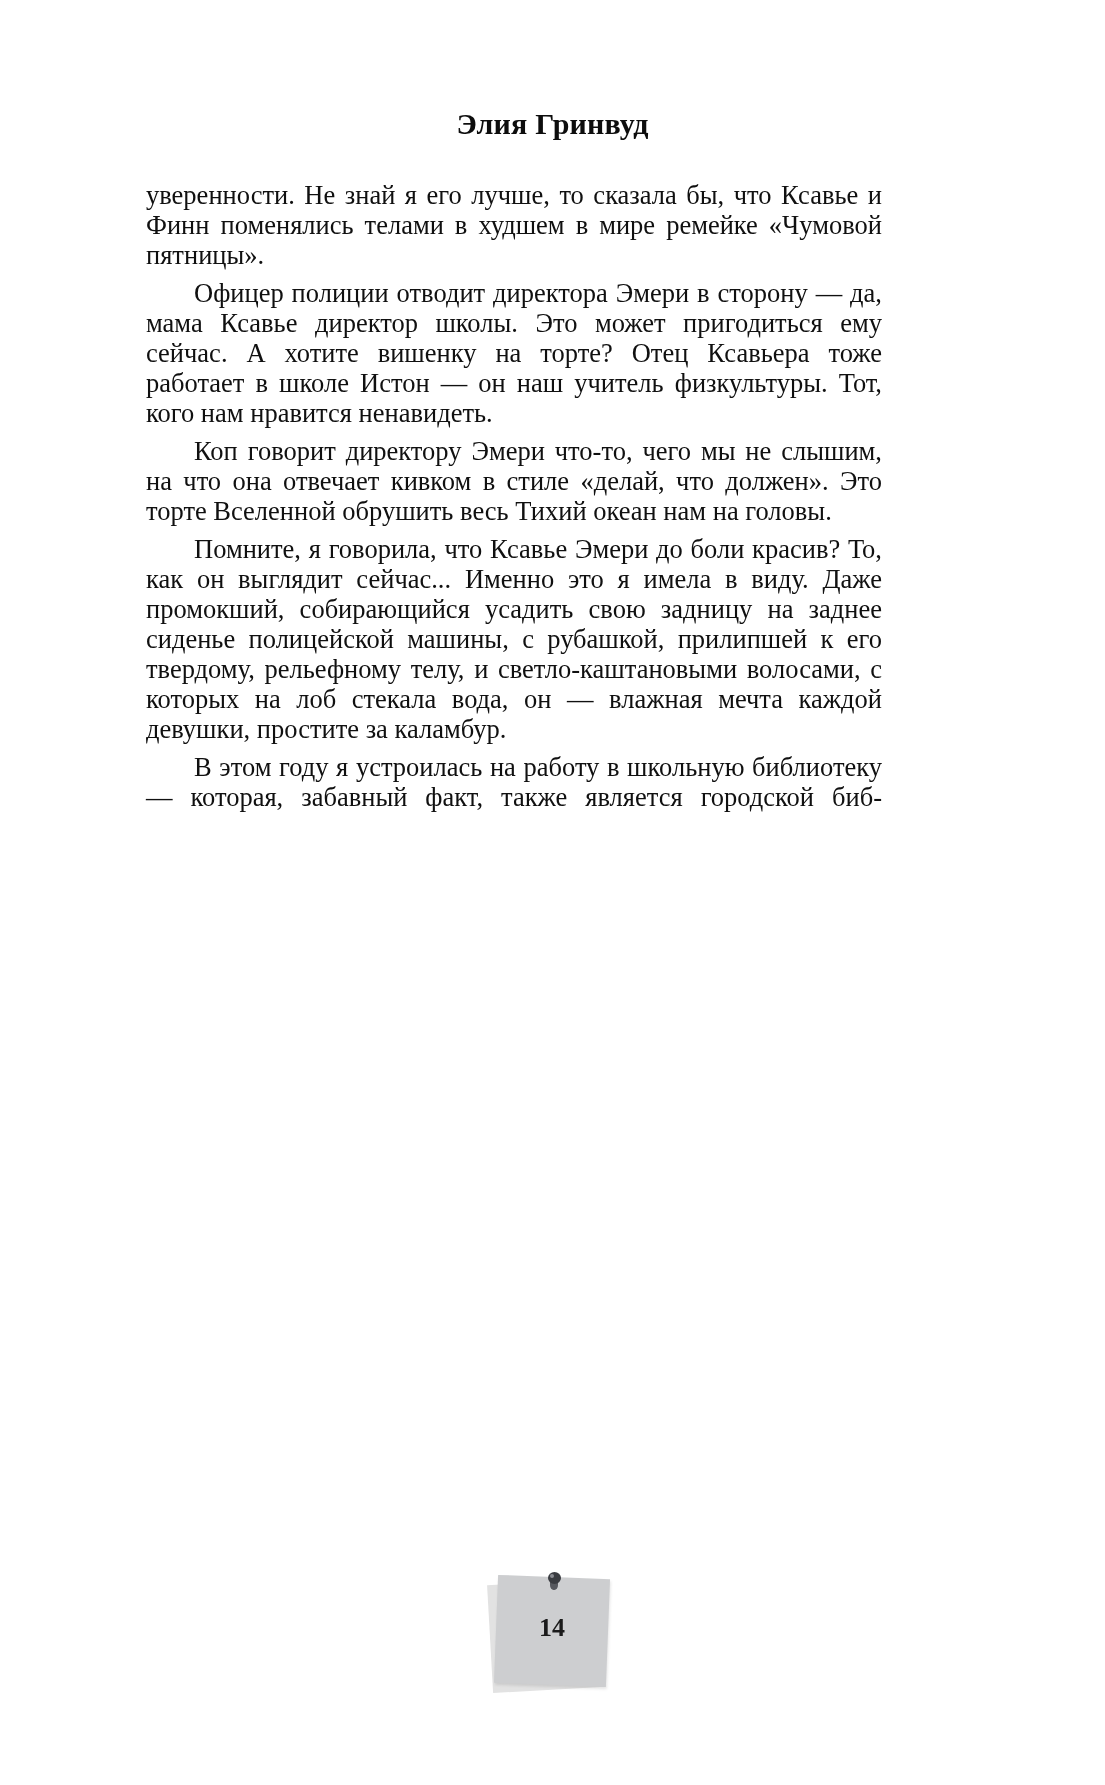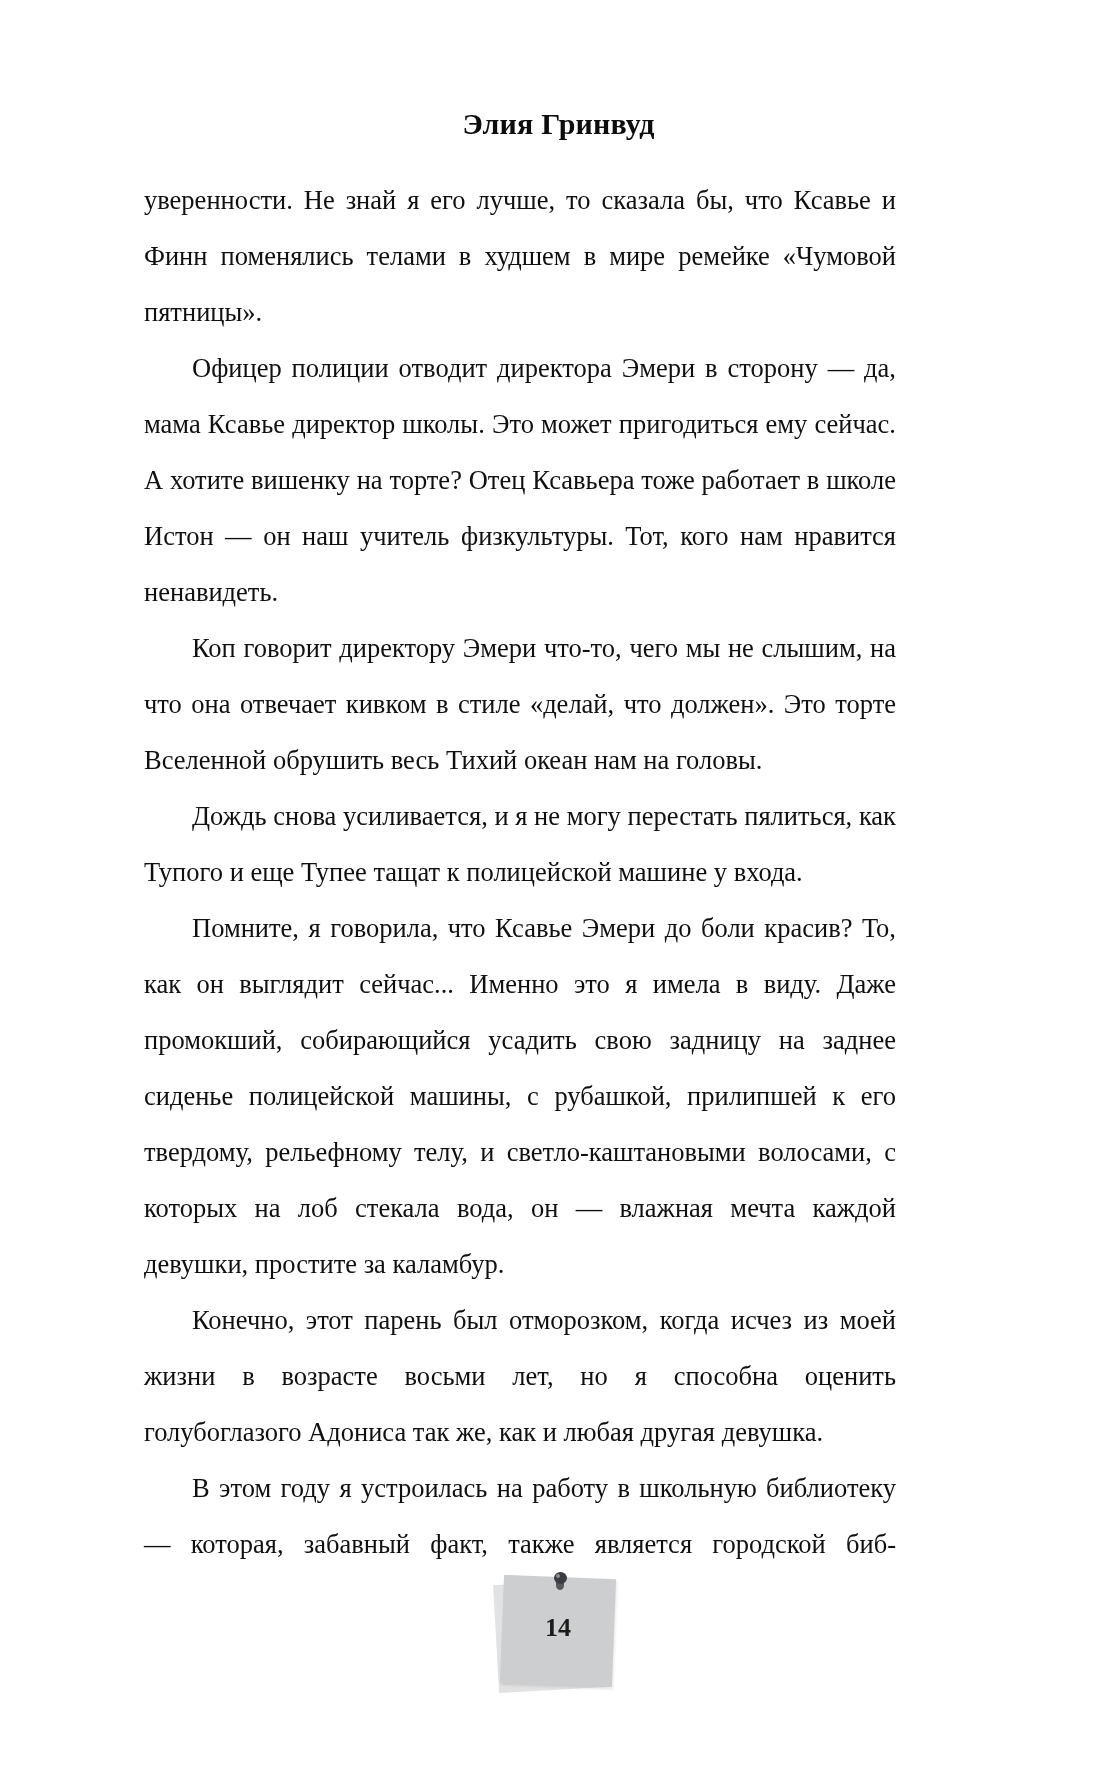--- a/index.html
+++ b/index.html
@@ -11,21 +11,21 @@
     width: 1105px;
     height: 1785px;
     position: relative;
     font-family: "Liberation Serif", "DejaVu Serif", serif;
     color: #111111;
     overflow: hidden;
   }
 
   .page {
     position: absolute;
-    left: 6px; top: 0;
+    left: 0; top: 0;
     width: 1024px;
     height: 1785px;
     background: #ffffff;
   }
 
   .running-head {
     position: absolute;
     left: 0;
     top: 107px;
     width: 1105px;
@@ -37,23 +37,23 @@
   }
 
   .text-block {
     position: absolute;
     left: 138px;
     top: 172px;
     width: 752px;
   }
 
   .para {
-    margin: 0;
+    margin: 8px;
     font-size: 26.5px;
-    line-height: 56px;
+    line-height: 30px;
     text-align: justify;
     text-justify: inter-word;
     text-indent: 48px;
     color: #101010;
     hyphens: manual;
     word-spacing: 0px;
   }
   .para.first {
     text-indent: 0;
   }
@@ -147,23 +147,21 @@
 <body>
 
 <div class="page">
 
   <div class="running-head">Элия Гринвуд</div>
 
   <div class="text-block">
     <p class="para first">уверенности. Не знай я его лучше, то сказала бы, что Ксавье и Финн поменялись телами в худшем в мире ремейке «Чумовой пятницы».</p>
     <p class="para">Офицер полиции отводит директора Эмери в сторону — да, мама Ксавье директор школы. Это может пригодиться ему сейчас. А хотите вишенку на торте? Отец Ксавьера тоже работает в школе Истон — он наш учитель физкультуры. Тот, кого нам нравится ненавидеть.</p>
     <p class="para">Коп говорит директору Эмери что-то, чего мы не слышим, на что она отвечает кивком в стиле «делай, что должен». Это торте Вселенной обрушить весь Тихий океан нам на головы.</p>
-    <p class="para">Дождь снова усиливается, и я не могу перестать пялиться, как Тупого и еще Тупее тащат к полицейской машине у входа.</p>
     <p class="para">Помните, я говорила, что Ксавье Эмери до боли красив? То, как он выглядит сейчас... Именно это я имела в виду. Даже промокший, собирающийся усадить свою задницу на заднее сиденье полицейской машины, с рубашкой, прилипшей к его твердому, рельефному телу, и светло-каштановыми волосами, с которых на лоб стекала вода, он — влажная мечта каждой девушки, простите за каламбур.</p>
-    <p class="para">Конечно, этот парень был отморозком, когда исчез из моей жизни в возрасте восьми лет, но я способна оценить голубоглазого Адониса так же, как и любая другая девушка.</p>
     <p class="para clipped">В этом году я устроилась на работу в школьную библиотеку — которая, забавный факт, также является городской биб-</p>
   </div>
 
   <div class="folio">
     <div class="note-wrap">
       <div class="note-shadow"></div>
       <div class="note">
         <div class="note-number">14</div>
       </div>
       <div class="pin">

